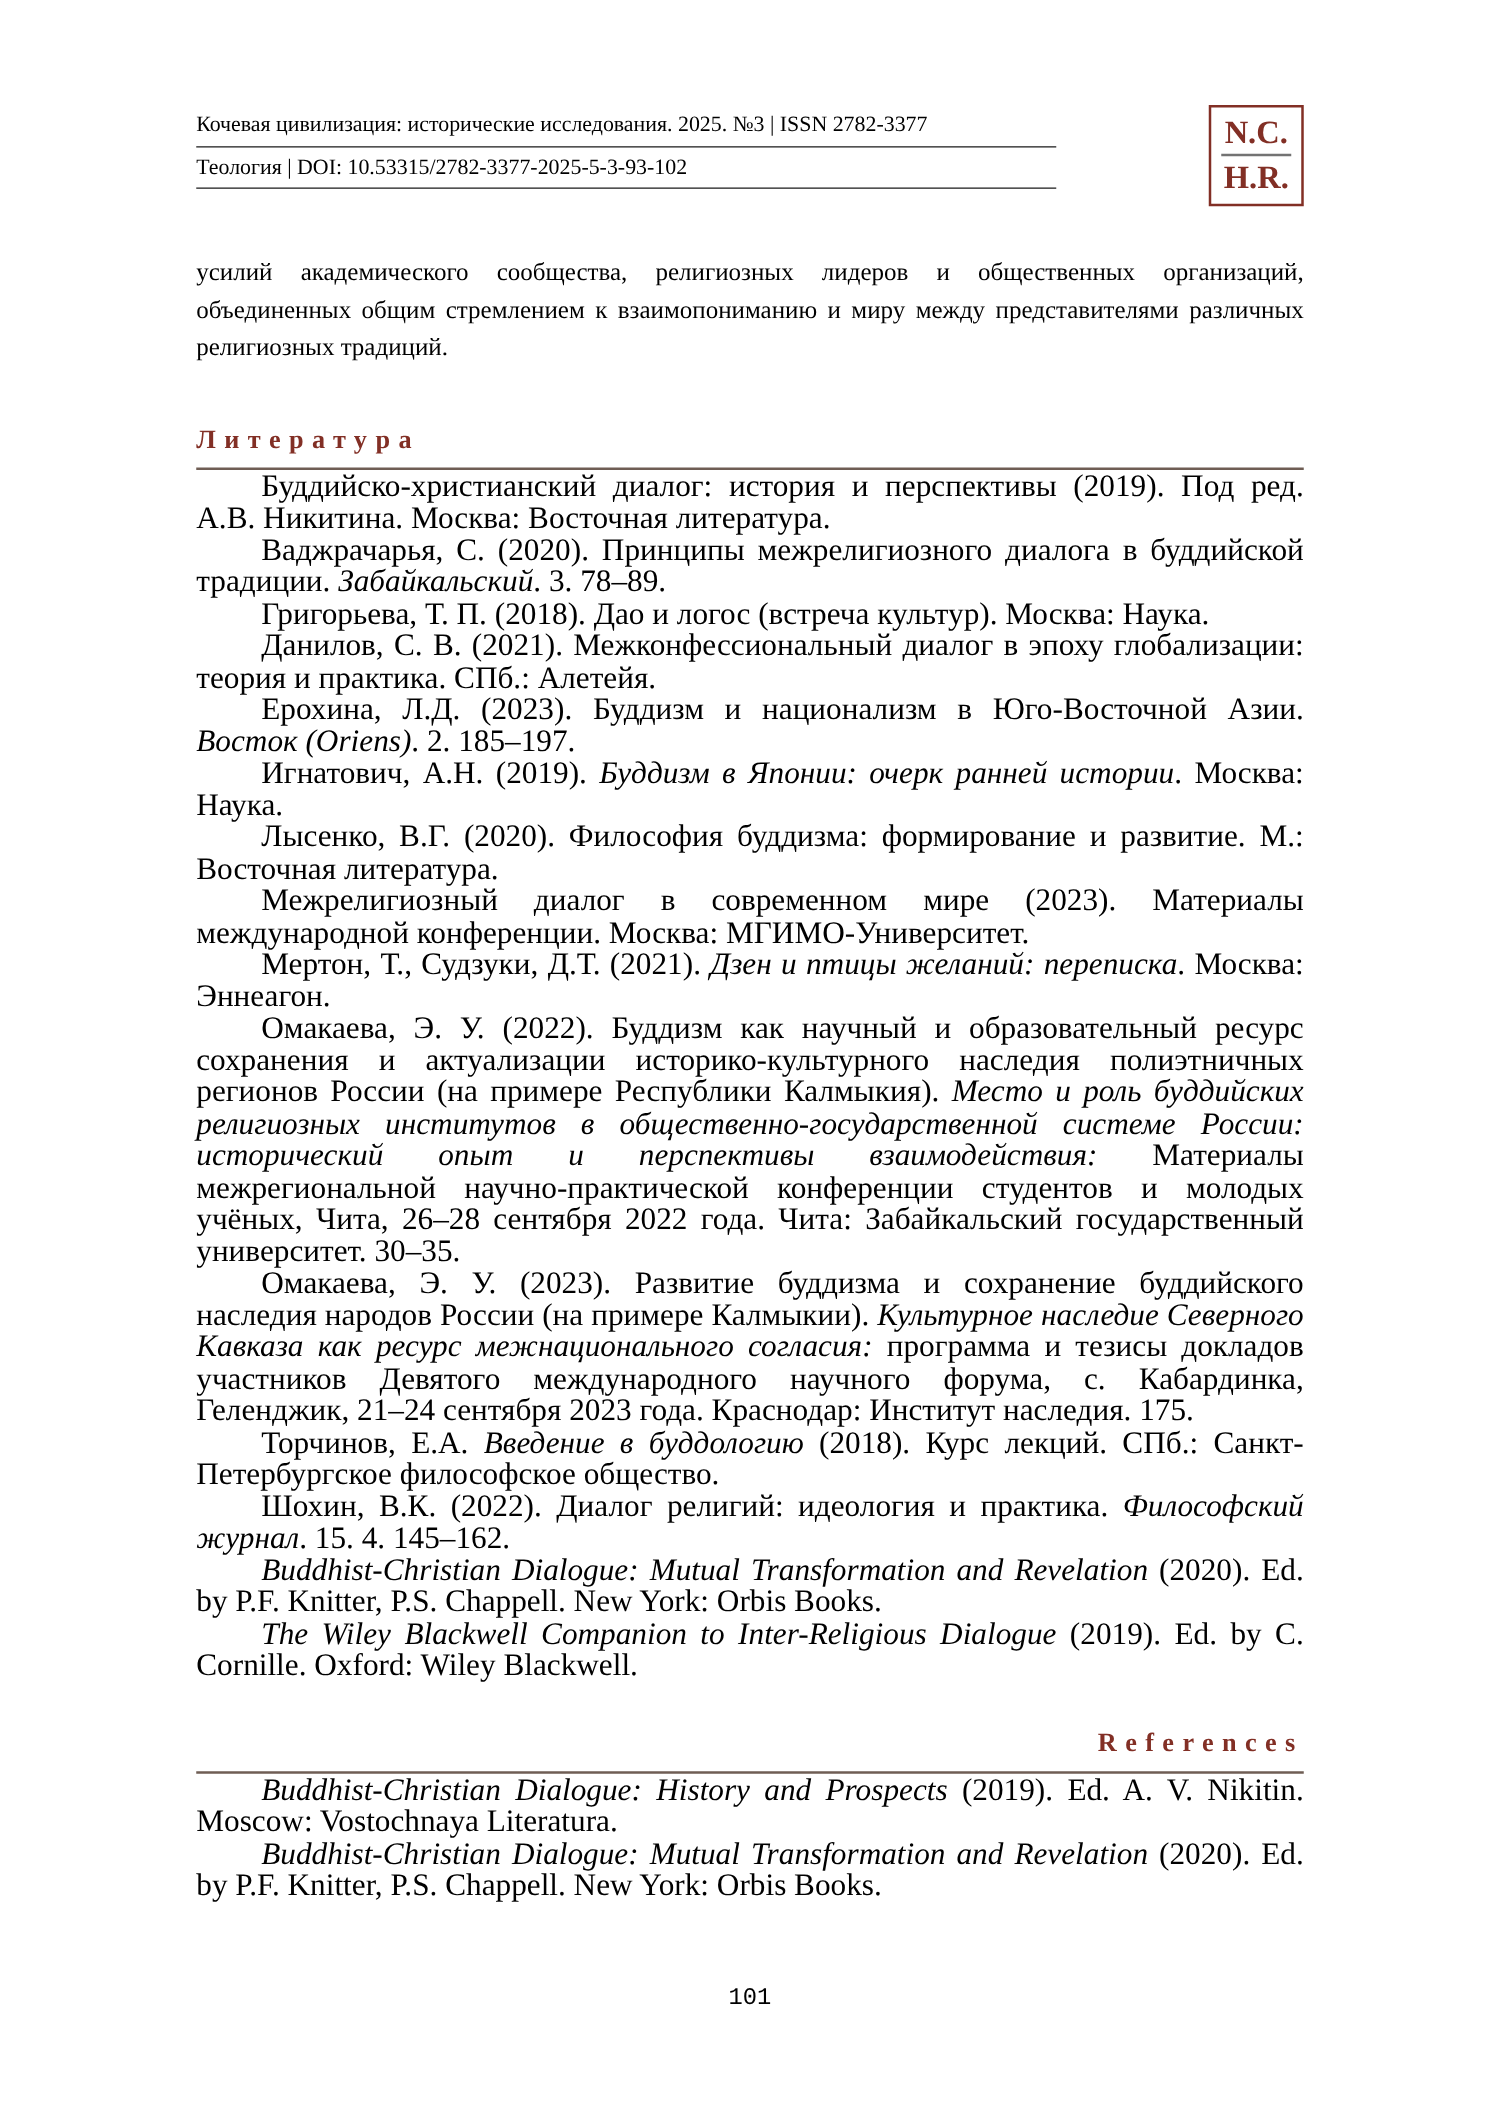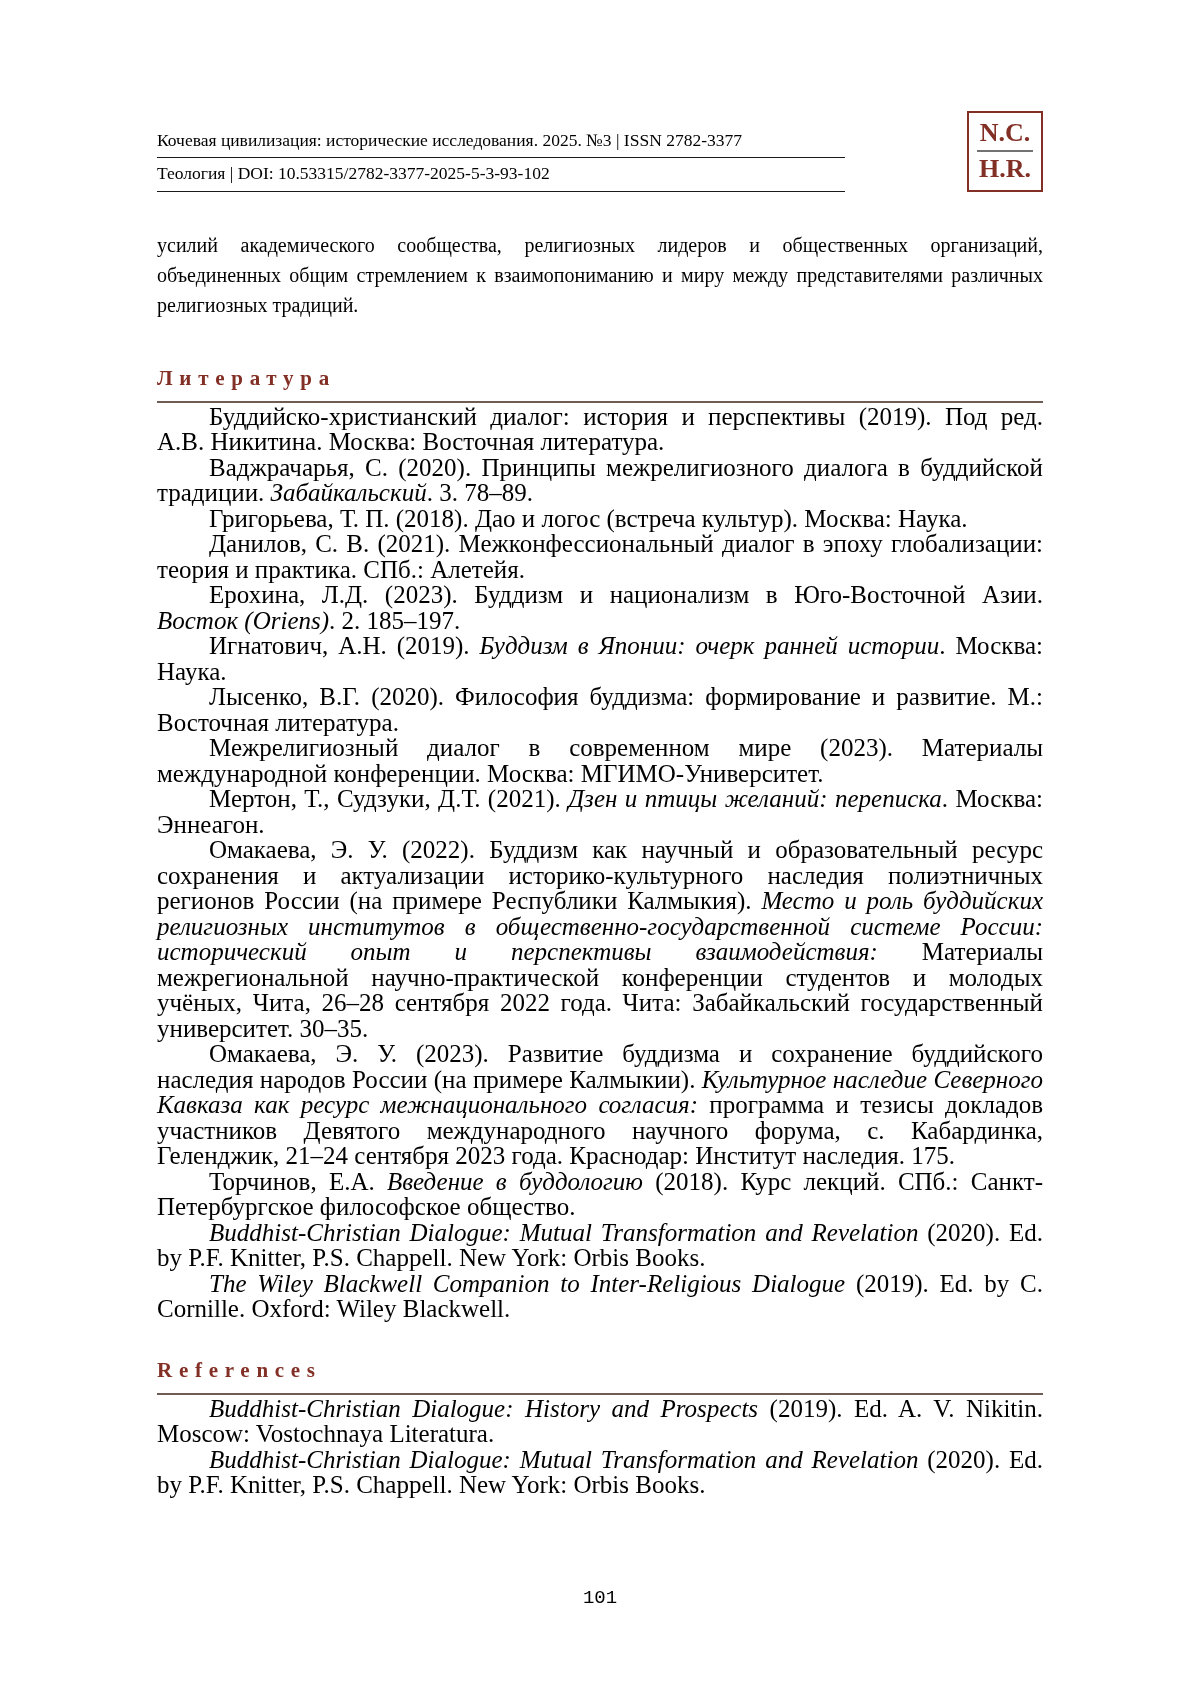--- a/index.html
+++ b/index.html
@@ -15,22 +15,21 @@
   .page {
     width: 1200px;
     height: 1697px;
     padding: 88px 157px 0 157px;
     position: relative;
   }
   
   .page-header {
     display: flex;
     justify-content: space-between;
-    align-items: flex-end;
-    margin-top: 27px;
+    align-items: flex-start;
   }
   .header-text {
     width: 688px;
     font-size: 17.5px;
     line-height: 1.35;
   }
   .header-line {
     border-bottom: 1.5px solid #1a1a1a;
     padding-bottom: 5px;
   }
@@ -77,21 +76,21 @@
   .ref-list {
     margin-top: 1px;
     font-size: 25px;
     line-height: 25.5px;
   }
   .ref-item {
     text-indent: 52px;
     text-align: justify;
   }
   .it { font-style: italic; }
-  .section-title.refs { margin-top: 36px; }
+  .section-title.refs { margin-top: 36px; text-align: right; }
   
   .page-number {
     position: absolute;
     left: 0;
     bottom: 88px;
     width: 100%;
     text-align: center;
     font-size: 19px;
     font-family: Liberation Mono, monospace;
   }
@@ -122,20 +121,21 @@
       <p class="ref-item"><span>Григорьева, Т. П. (2018). Дао и логос (встреча культур). Москва: Наука.</span></p>
       <p class="ref-item"><span>Данилов, С. В. (2021). Межконфессиональный диалог в эпоху глобализации: теория и практика. СПб.: Алетейя.</span></p>
       <p class="ref-item"><span>Ерохина, Л.Д. (2023). Буддизм и национализм в Юго-Восточной Азии. </span><span class="it">Восток (Oriens)</span><span>. 2. 185–197.</span></p>
       <p class="ref-item"><span>Игнатович, А.Н. (2019). </span><span class="it">Буддизм в Японии: очерк ранней истории</span><span>. Москва: Наука.</span></p>
       <p class="ref-item"><span>Лысенко, В.Г. (2020). Философия буддизма: формирование и развитие. М.: Восточная литература.</span></p>
       <p class="ref-item"><span>Межрелигиозный диалог в современном мире (2023). Материалы международной конференции. Москва: МГИМО-Университет.</span></p>
       <p class="ref-item"><span>Мертон, Т., Судзуки, Д.Т. (2021). </span><span class="it">Дзен и птицы желаний: переписка</span><span>. Москва: Эннеагон.</span></p>
       <p class="ref-item"><span>Омакаева, Э. У. (2022). Буддизм как научный и образовательный ресурс сохранения и актуализации историко-культурного наследия полиэтничных регионов России (на примере Республики Калмыкия). </span><span class="it">Место и роль буддийских религиозных институтов в общественно-государственной системе России: исторический опыт и перспективы взаимодействия:</span><span> Материалы межрегиональной научно-практической конференции студентов и молодых учёных, Чита, 26–28 сентября 2022 года. Чита: Забайкальский государственный университет. 30–35.</span></p>
       <p class="ref-item"><span>Омакаева, Э. У. (2023). Развитие буддизма и сохранение буддийского наследия народов России (на примере Калмыкии). </span><span class="it">Культурное наследие Северного Кавказа как ресурс межнационального согласия:</span><span> программа и тезисы докладов участников Девятого международного научного форума, с. Кабардинка, Геленджик, 21–24 сентября 2023 года. Краснодар: Институт наследия. 175.</span></p>
       <p class="ref-item"><span>Торчинов, Е.А. </span><span class="it">Введение в буддологию</span><span> (2018). Курс лекций. СПб.: Санкт-Петербургское философское общество.</span></p>
+      <p class="ref-item"><span>Шохин, В.К. (2022). Диалог религий: идеология и практика. </span><span class="it">Философский журнал</span><span>. 15. 4. 145–162.</span></p>
       <p class="ref-item"><span class="it">Buddhist-Christian Dialogue: Mutual Transformation and Revelation</span><span> (2020). Ed. by P.F. Knitter, P.S. Chappell. New York: Orbis Books.</span></p>
       <p class="ref-item"><span class="it">The Wiley Blackwell Companion to Inter-Religious Dialogue</span><span> (2019). Ed. by C. Cornille. Oxford: Wiley Blackwell.</span></p>
     </div>
 
   <h2 class="section-title refs">References</h2>
   <div class="section-rule"></div>
   <div class="ref-list">
       <p class="ref-item"><span class="it">Buddhist-Christian Dialogue: History and Prospects</span><span> (2019). Ed. A. V. Nikitin. Moscow: Vostochnaya Literatura.</span></p>
       <p class="ref-item"><span class="it">Buddhist-Christian Dialogue: Mutual Transformation and Revelation</span><span> (2020). Ed. by P.F. Knitter, P.S. Chappell. New York: Orbis Books.</span></p>
     </div>

